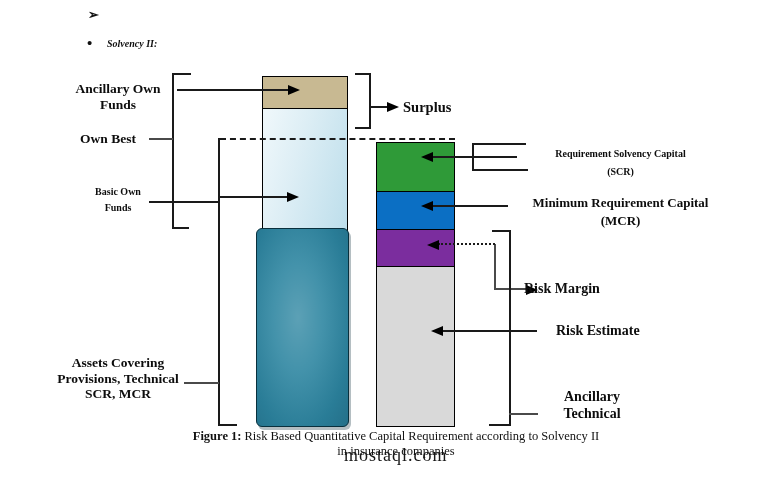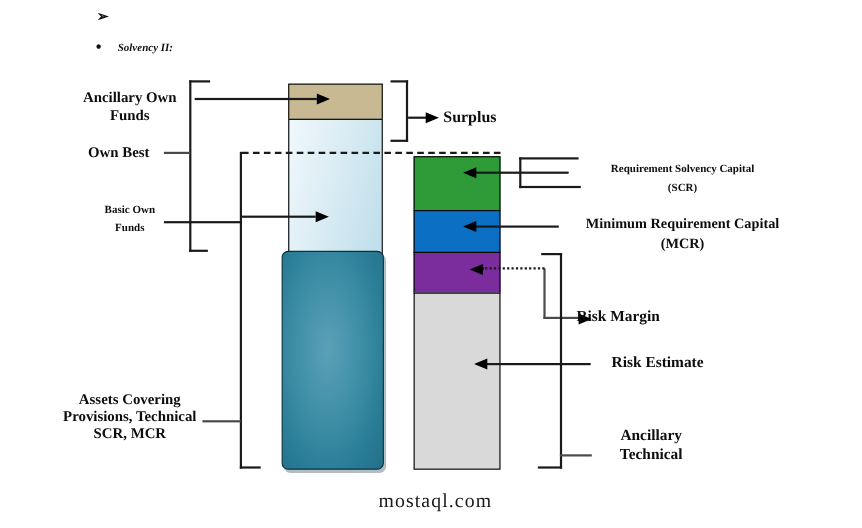--- a/index.html
+++ b/index.html
@@ -123,14 +123,18 @@
   <div class="vline" style="left:509px;top:230px;width:2px;height:196px;"></div>
   <div class="hline" style="left:489px;top:424px;width:22px;height:2px;"></div>
   <div class="hline gray" style="left:509px;top:413px;width:29px;height:2px;"></div>
   <div class="lbl center" style="left:550px;top:388px;width:84px;font-size:14px;line-height:17px;">
     <span>Ancillary</span><br>
     <span>Technical</span>
   </div>
 
   <div class="wm-la">mostaql.com</div>
 
+  <div class="caption">
+    <span class="figlabel">Figure 1:</span><span class="rest">Risk Based Quantitative Capital Requirement according to Solvency II</span><br>
+    <span>in insurance companies</span>
+  </div>
 
 </div>
 
 </body></html>

